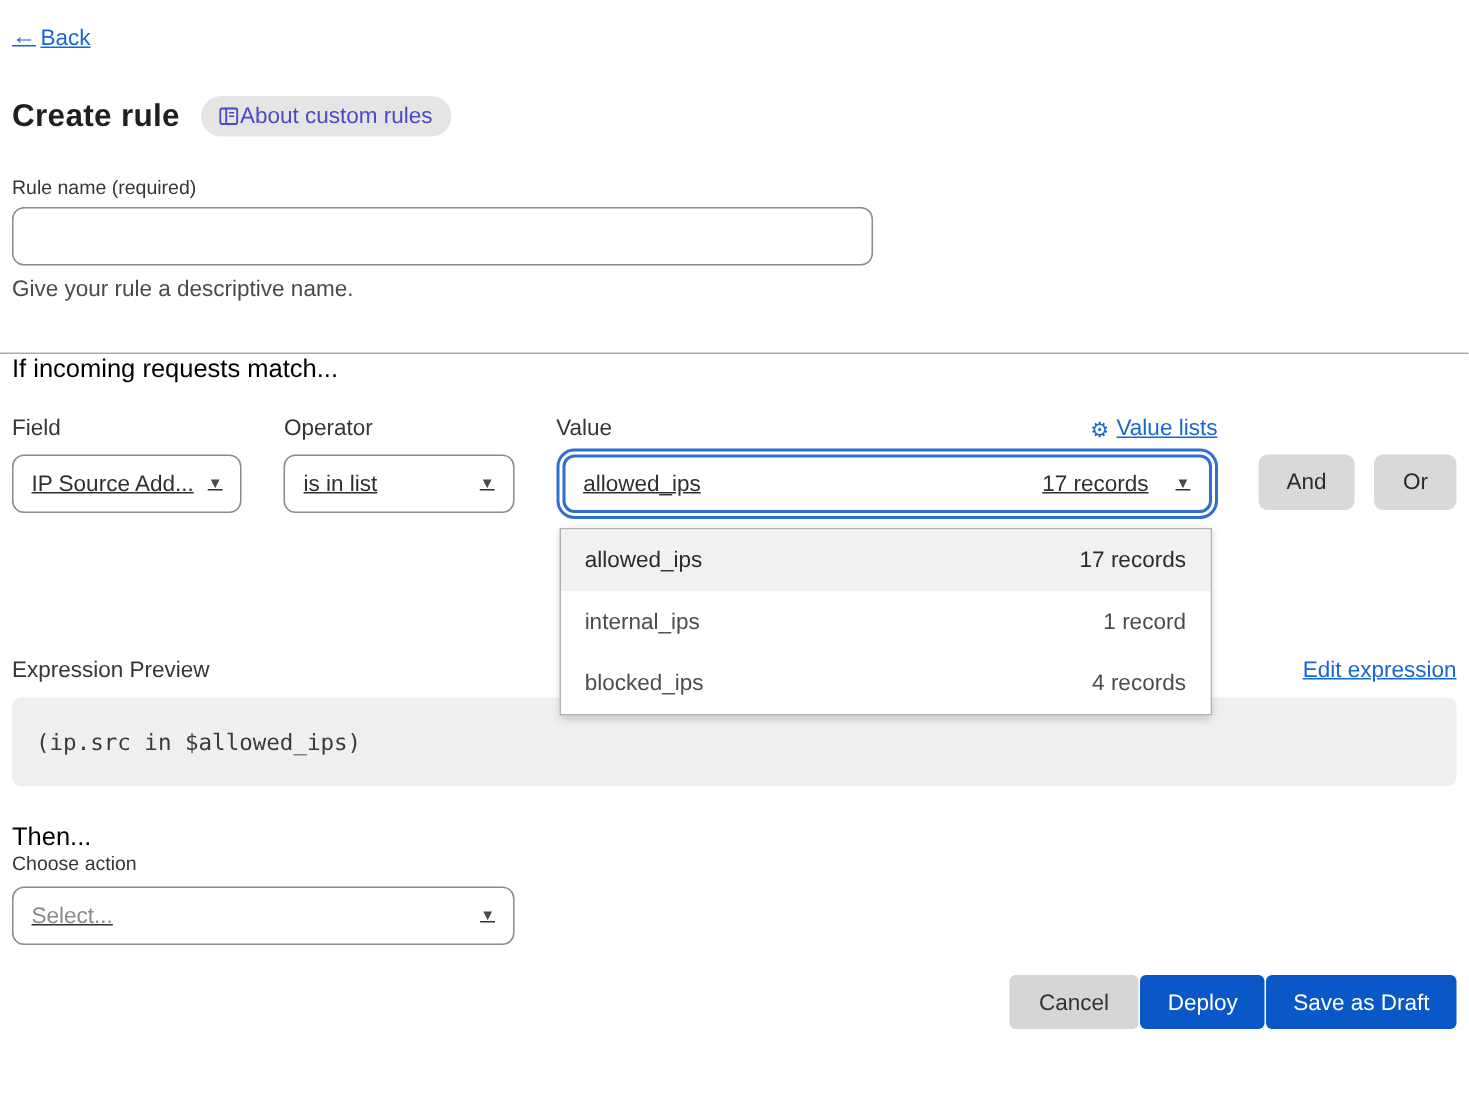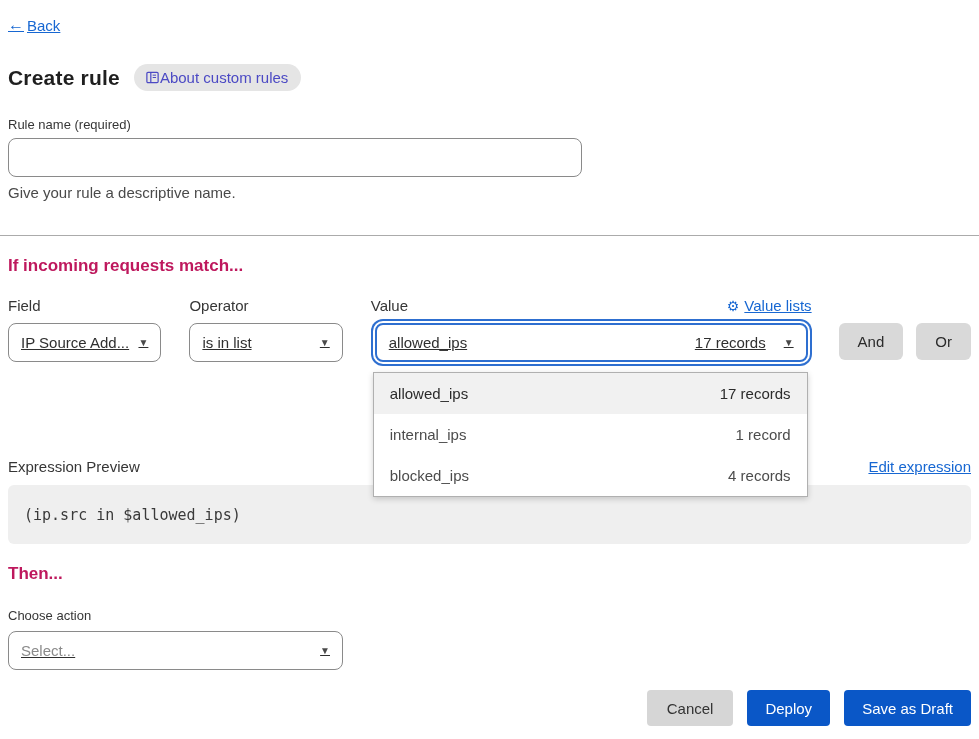--- a/index.html
+++ b/index.html
@@ -35,21 +35,21 @@
   .text-input {
     margin-top: 6px; width: 574px; height: 39px;
     border: 1px solid #8a8a8a; border-radius: 8px;
     font-size: 15px; padding: 0 12px; font-family: inherit;
     display: block; outline: none; color: #2b2b2b;
   }
   .helper-text { margin-top: 7px; font-size: 15px; color: #4a4a4a; }
 
   .divider { margin: 34px -8px 0; border: none; border-top: 1px solid #ababab; }
 
-  h2.section-heading { margin-top: 20px; font-size: 17px; font-weight: 700; color: #be185d; }
+  h2.section-heading { font-size: 17px; font-weight: 400; color: #000000; }
 
   
   .cond-row { display: flex; margin-top: 19px; gap: 18px; }
   .cond-col { display: flex; flex-direction: column; }
   .col-field  { width: 167px; margin-right: 10px; }
   .col-op     { width: 167px; margin-right: 10px; }
   .col-value  { width: 480px; position: relative; }
   .label-row {
     height: 21px; margin-bottom: 7px; font-size: 15px; color: #363636;
     display: flex; justify-content: space-between; align-items: center;
@@ -108,26 +108,26 @@
   }
   .edit-link { color: #1767d2; text-decoration: underline; font-size: 15px; cursor: pointer; }
   .expr-block {
     margin-top: 10px; height: 59px; background: #efefef; border-radius: 6px;
     display: flex; align-items: center; padding: 0 16px;
     font-family: "DejaVu Sans Mono", monospace; font-size: 15px; color: #3a3a3a;
   }
 
   
   .then-heading { margin-top: 24px; }
-  .action-label { margin-top: 24px; }
+  .action-label { margin-top: 0; }
   .action-select { margin-top: 8px; width: 335px; }
   .placeholder { color: #8a8a8a; }
 
   
-  .footer { margin-top: 20px; display: flex; justify-content: flex-end; gap: 14px; }
+  .footer { margin-top: 20px; display: flex; justify-content: flex-end; gap: 1px; }
   .footer button {
     height: 36px; border: none; border-radius: 4px;
     font-family: inherit; font-size: 15px; cursor: pointer;
   }
   .cancel-btn { background: #d6d6d6; color: #333333; padding: 0 20px; }
   .blue-btn { background: #0a57c7; color: #ffffff; padding: 0 18px; }
 </style>
 </head>
 <body>
 

